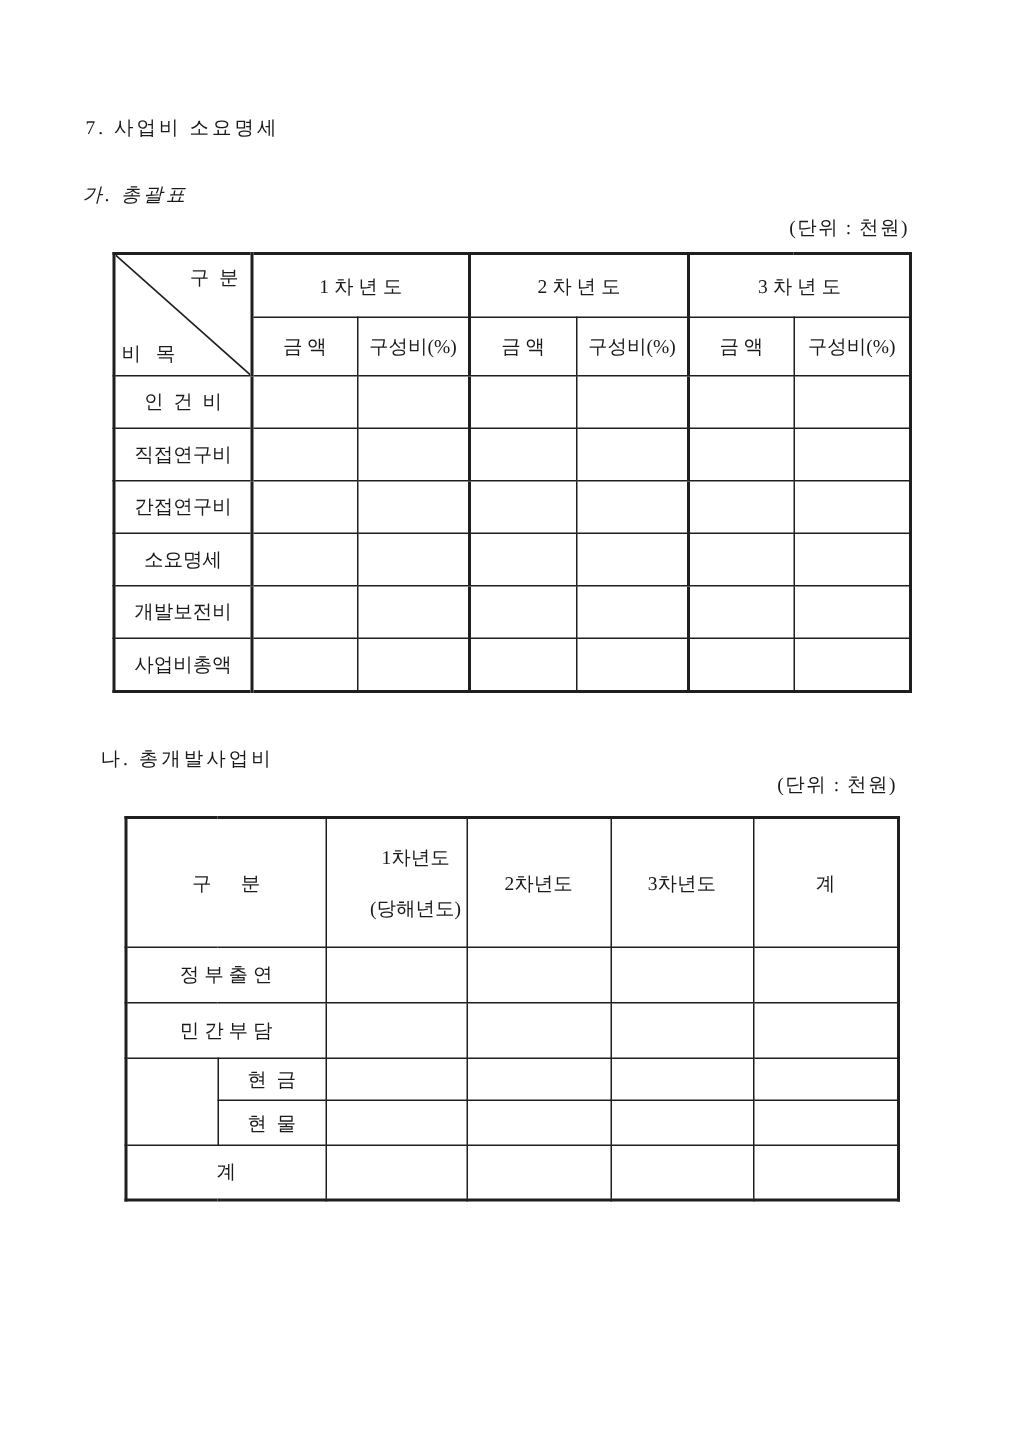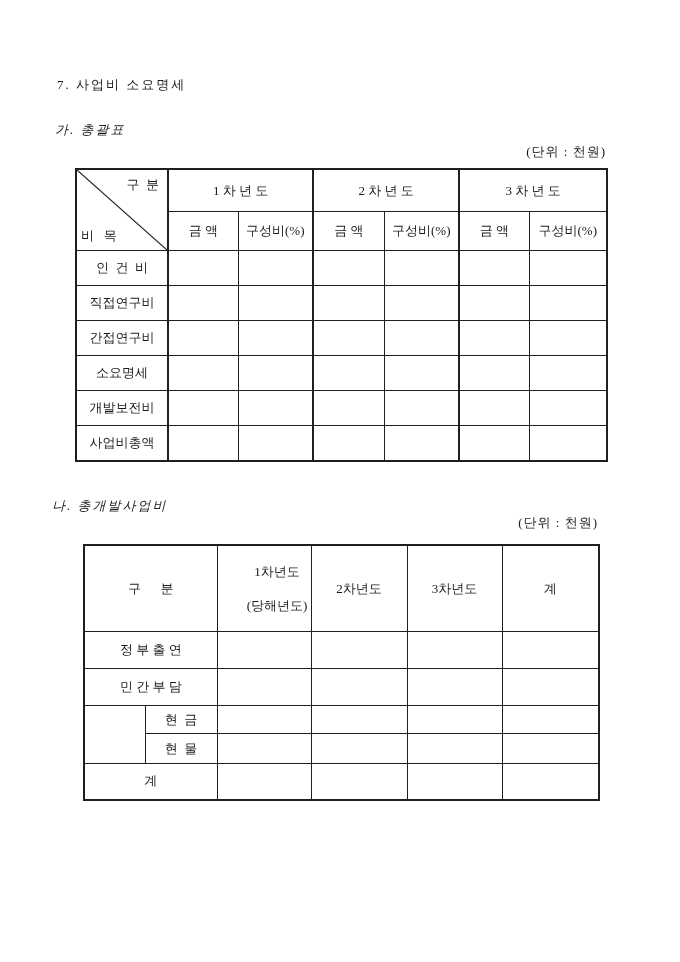--- a/index.html
+++ b/index.html
@@ -11,21 +11,21 @@
     background: #ffffff;
     color: #1a1a1a;
     font-family: "Liberation Serif", "DejaVu Serif", serif;
     font-size: 13px;
     overflow: hidden;
   }
   .abs { position: absolute; white-space: pre; }
   .doc-title { left: 57px; top: 76px; letter-spacing: 2px; }
   .section-a { left: 55px; top: 121px; letter-spacing: 2px; font-style: italic; }
   .unit-note-1 { left: 75px; top: 143px; width: 531px; text-align: right; letter-spacing: 1px; }
-  .section-b { left: 52px; top: 497px; letter-spacing: 2px; font-style: italic; }
+  .section-b { left: 67px; top: 497px; letter-spacing: 2px; }
   .unit-note-2 { left: 83px; top: 514px; width: 515px; text-align: right; letter-spacing: 1px; }
 
   table {
     position: absolute;
     border-collapse: collapse;
     table-layout: fixed;
     background: #ffffff;
   }
   td {
     border: 1px solid #1f1f1f;

